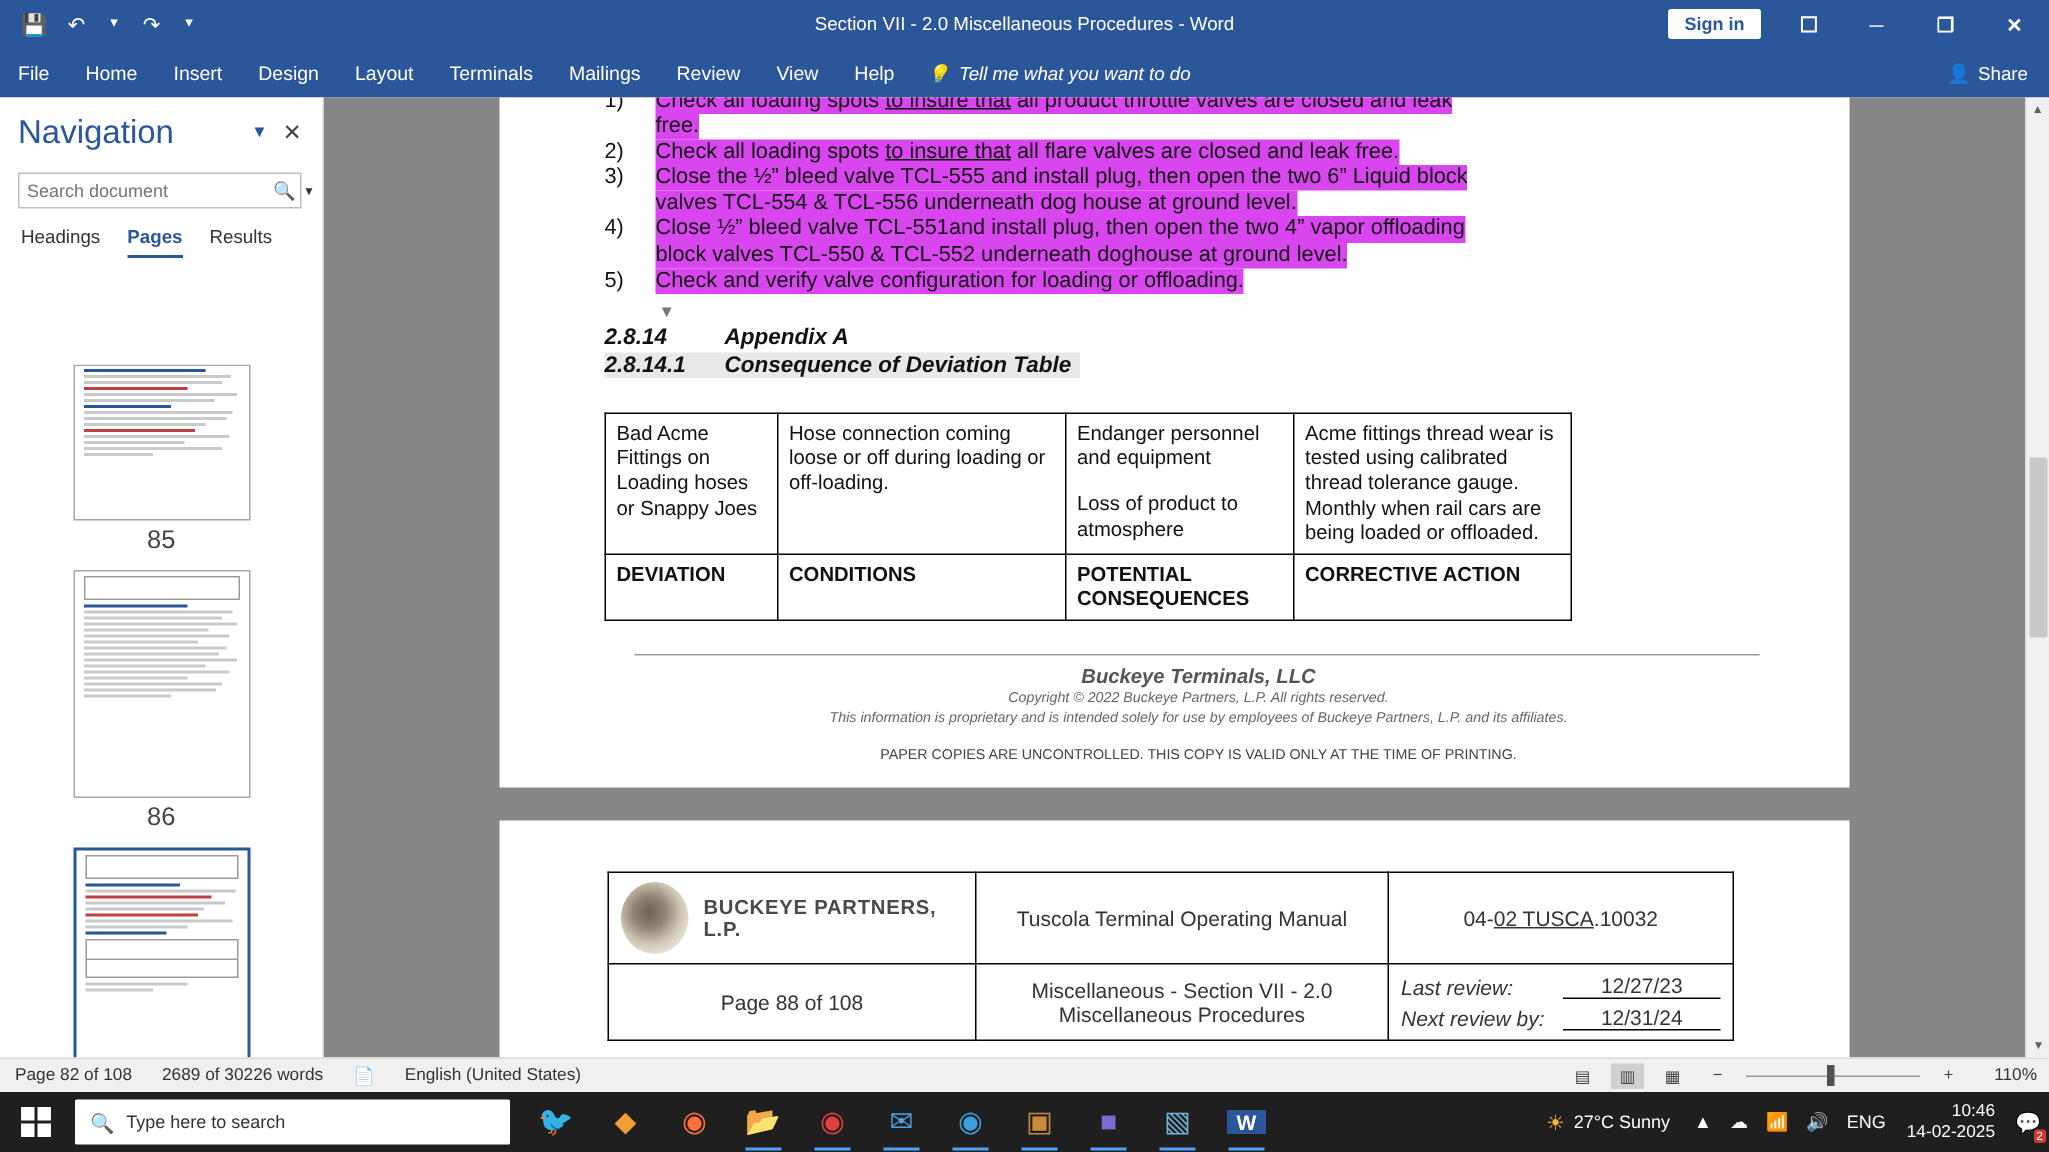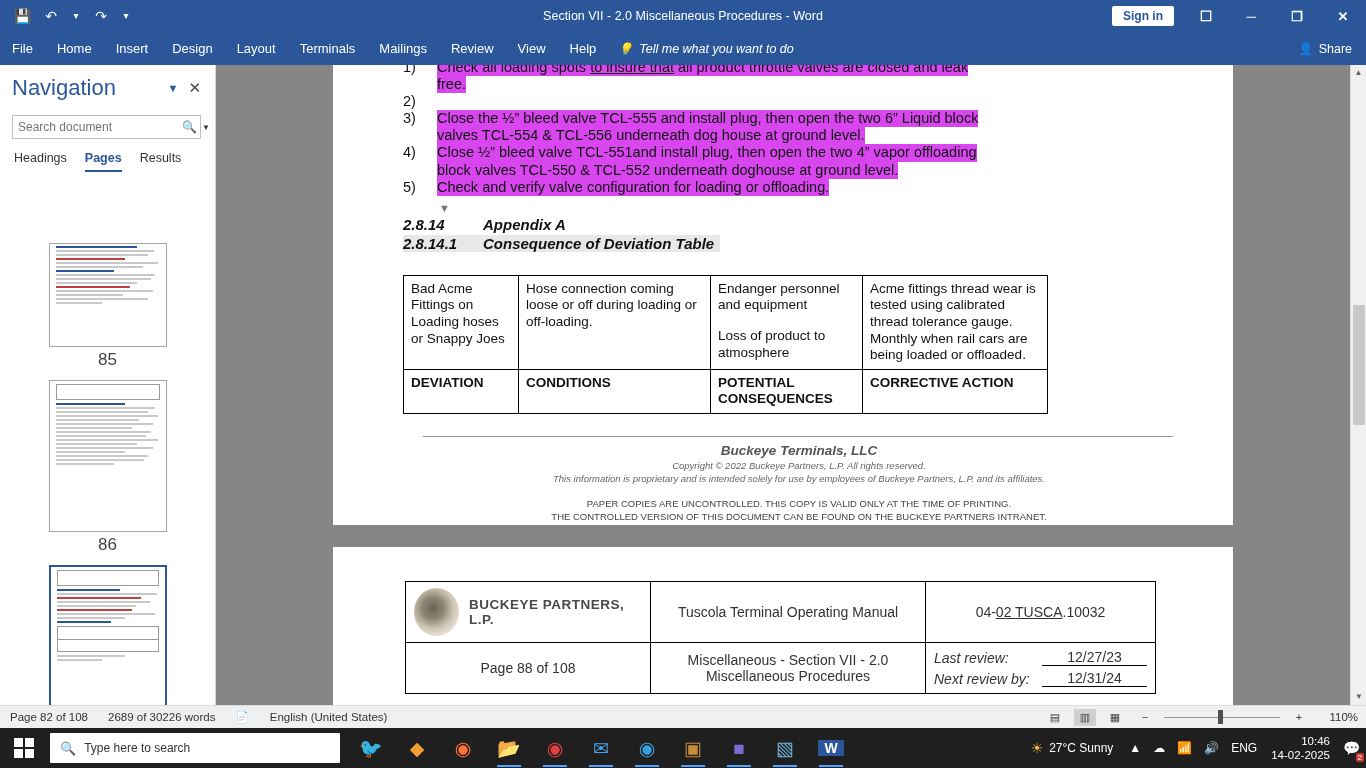--- a/index.html
+++ b/index.html
@@ -351,20 +351,21 @@
         <div class="nl-row clipped">
           <div class="nl-num">1)</div>
           <div class="nl-text">Check all loading spots <span class="uu">to insure that</span> all product throttle valves are closed and leak</div>
         </div>
         <div class="nl-row">
           <div class="nl-num"></div>
           <div class="nl-text">free.</div>
         </div>
         <div class="nl-row">
           <div class="nl-num">2)</div>
+          <div class="nl-text">Check all loading spots <span class="uu">to insure that</span> all flare valves are closed and leak free.</div>
         </div>
         <div class="nl-row">
           <div class="nl-num">3)</div>
           <div class="nl-text">Close the ½” bleed valve TCL-555 and install plug, then open the two 6” Liquid block</div>
         </div>
         <div class="nl-row">
           <div class="nl-num"></div>
           <div class="nl-text">valves TCL-554 &amp; TCL-556 underneath dog house at ground level.</div>
         </div>
         <div class="nl-row">
@@ -418,21 +419,20 @@
         </tr>
       </tbody>
         </table>
 
       <div class="footer-rule"></div>
       <div class="foot-center">
         <div class="foot-company">Buckeye Terminals, LLC</div>
         <div class="foot-small">Copyright © 2022 Buckeye Partners, L.P. All rights reserved.</div>
         <div class="foot-small">This information is proprietary and is intended solely for use by employees of Buckeye Partners, L.P. and its affiliates.</div>
         <div class="foot-caps">PAPER COPIES ARE UNCONTROLLED. THIS COPY IS VALID ONLY AT THE TIME OF PRINTING.</div>
-        <div class="foot-caps" style="margin-top:0">THE CONTROLLED VERSION OF THIS DOCUMENT CAN BE FOUND ON THE BUCKEYE PARTNERS INTRANET.</div>
       </div>
     </div>
   </div>
 
   <div class="page page2">
     <div class="page-inner" style="padding-top:34px;">
       <table class="hdr">
         <colgroup>
             <col style="width:245px">
             <col style="width:275px">

